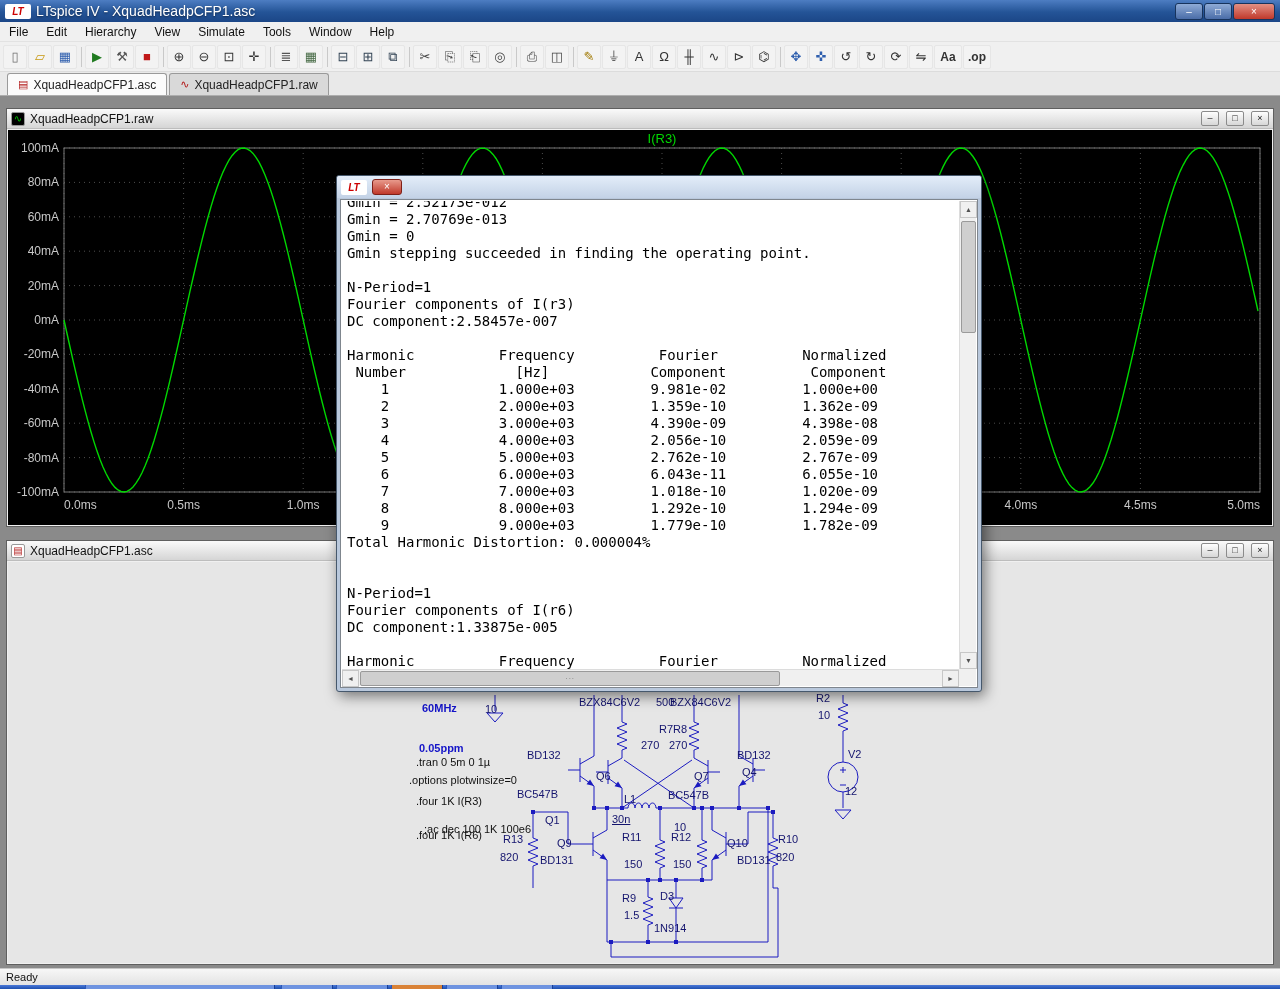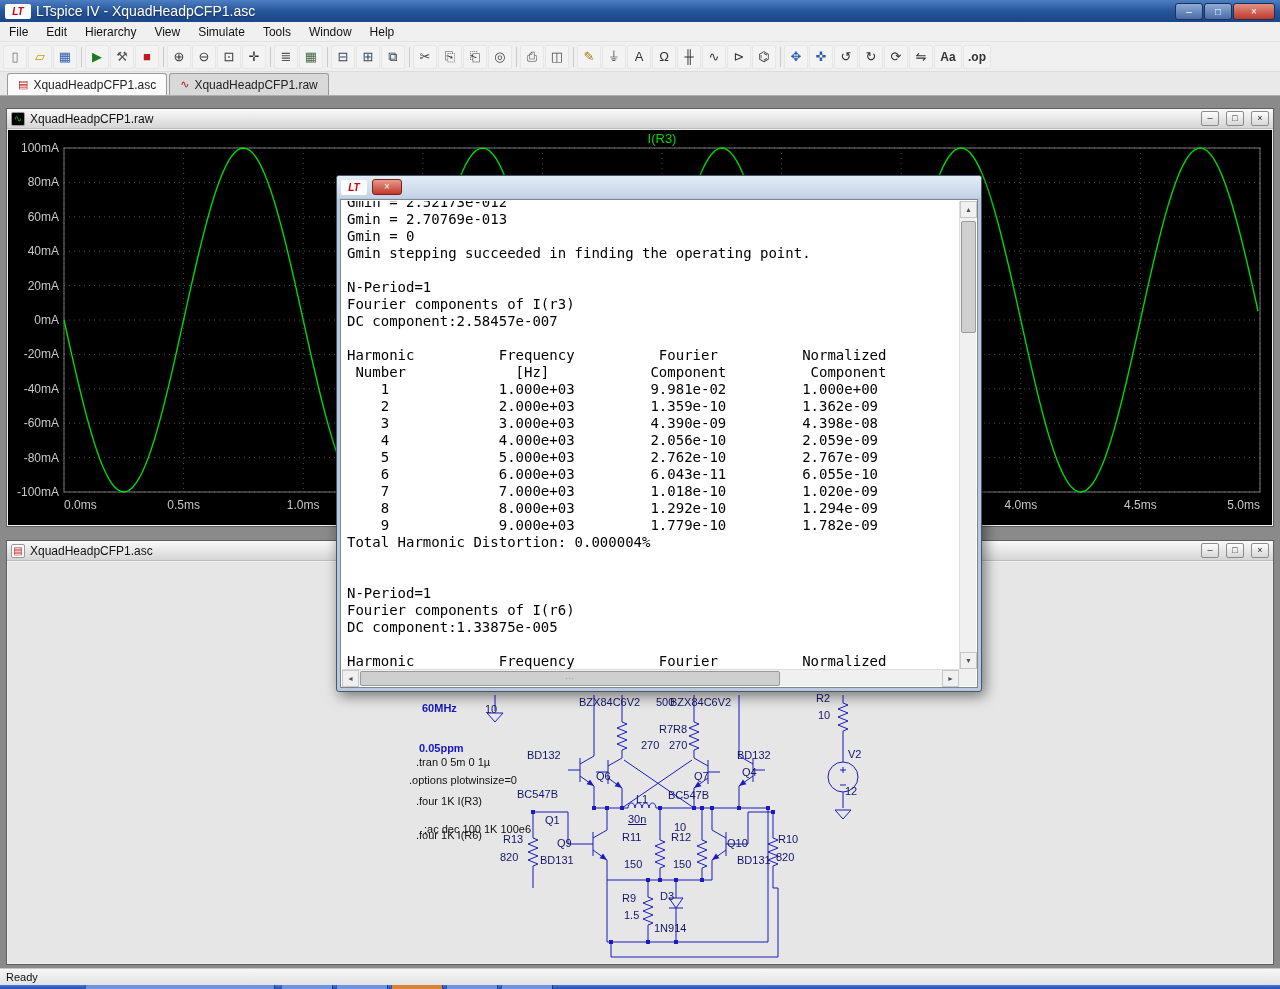--- a/index.html
+++ b/index.html
@@ -373,22 +373,22 @@
           <span class="sch-label" style="left: 637px; top: 161px; padding-left: 14px;">R7</span>
           <span class="sch-label" style="left: 633px; top: 177px;">270</span>
           <span class="sch-label" style="left: 665px; top: 161px;">R8</span>
           <span class="sch-label" style="left: 661px; top: 177px;">270</span>
           <span class="sch-label" style="left: 686px; top: 208px;">Q7</span>
           <span class="sch-label" style="left: 660px; top: 227px;">BC547B</span>
           <span class="sch-label" style="left: 734px; top: 204px;">Q4</span>
           <span class="sch-label" style="left: 729px; top: 187px;">BD132</span>
           <span class="sch-label" style="left: 840px; top: 186px;">V2</span>
           <span class="sch-label" style="left: 837px; top: 223px;">12</span>
-          <span class="sch-label" style="left: 616px; top: 231px; margin-left: 12px;">L1</span>
-          <span class="sch-label" style="left: 620px; top: 251px; text-decoration: underline;">30n</span>
+          <span class="sch-label" style="left: 616px; top: 231px;">L1</span>
+          <span class="sch-label" style="left: 604px; top: 251px; text-decoration: underline;">30n</span>
           <span class="sch-label" style="left: 614px; top: 269px;">R11</span>
           <span class="sch-label" style="left: 616px; top: 296px;">150</span>
           <span class="sch-label" style="left: 666px; top: 259px;">10</span>
           <span class="sch-label" style="left: 663px; top: 269px;">R12</span>
           <span class="sch-label" style="left: 665px; top: 296px;">150</span>
           <span class="sch-label" style="left: 495px; top: 271px;">R13</span>
           <span class="sch-label" style="left: 492px; top: 289px;">820</span>
           <span class="sch-label" style="left: 549px; top: 275px; text-align: right;">Q9</span>
           <span class="sch-label" style="left: 532px; top: 292px;">BD131</span>
           <span class="sch-label" style="left: 719px; top: 275px;">Q10</span>

